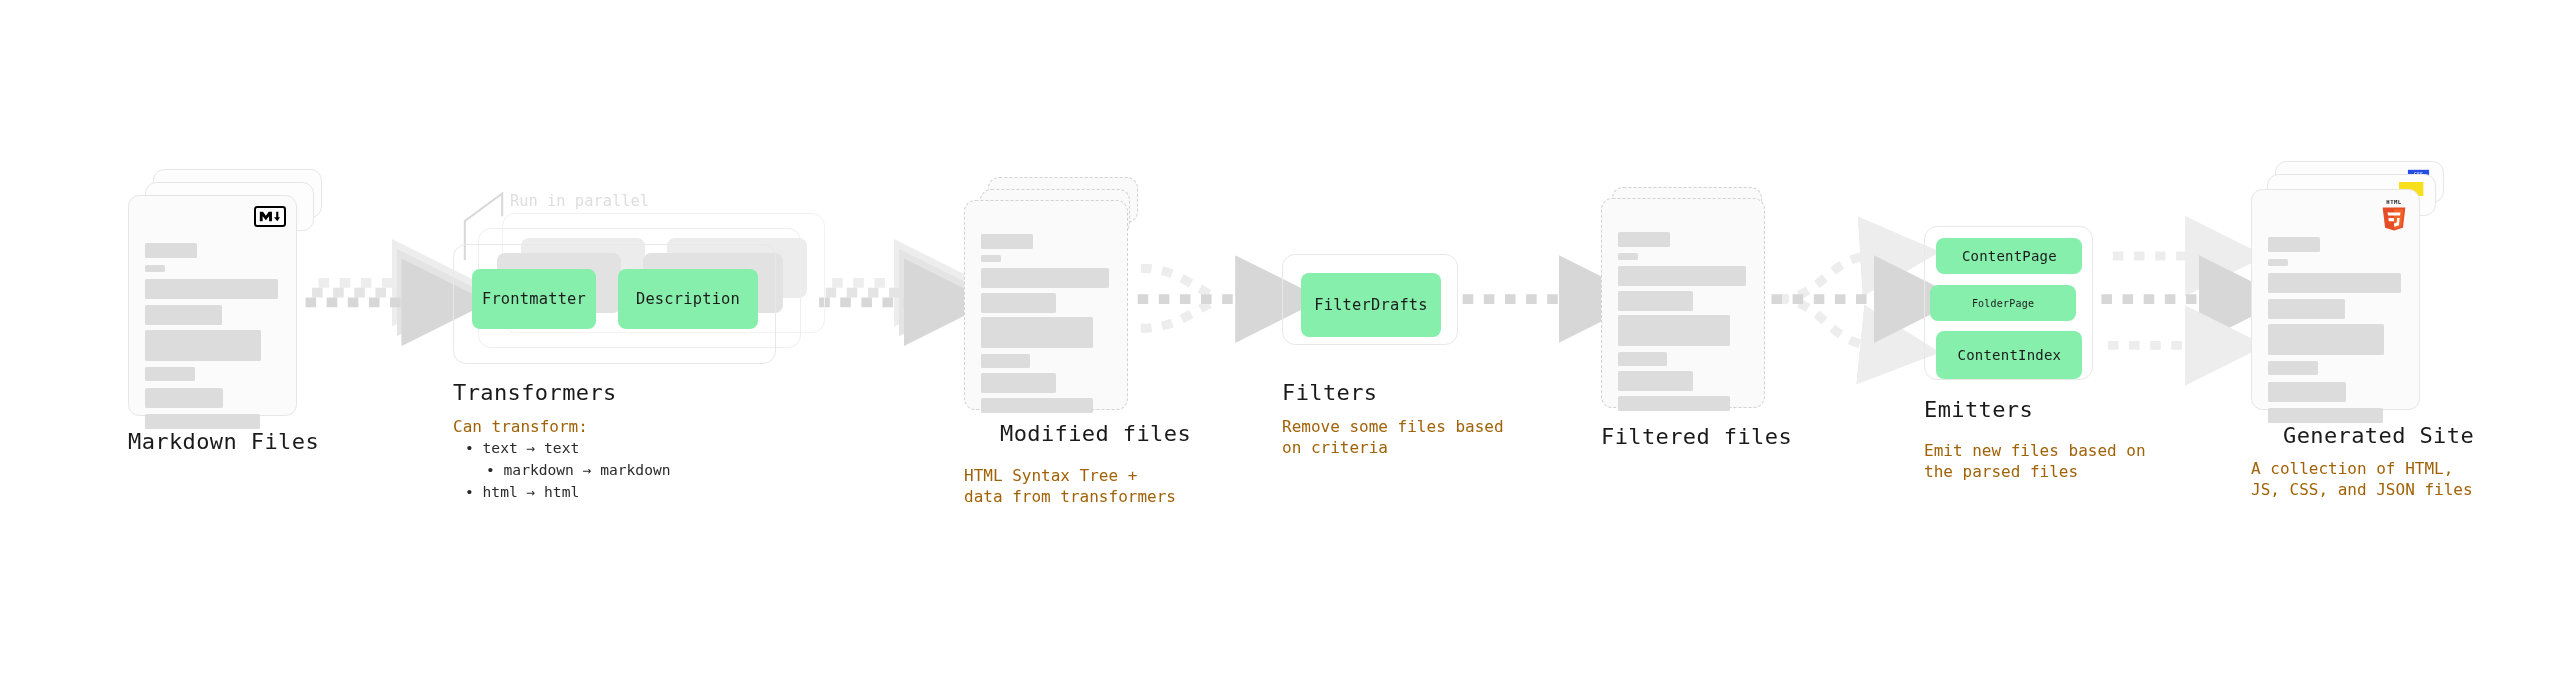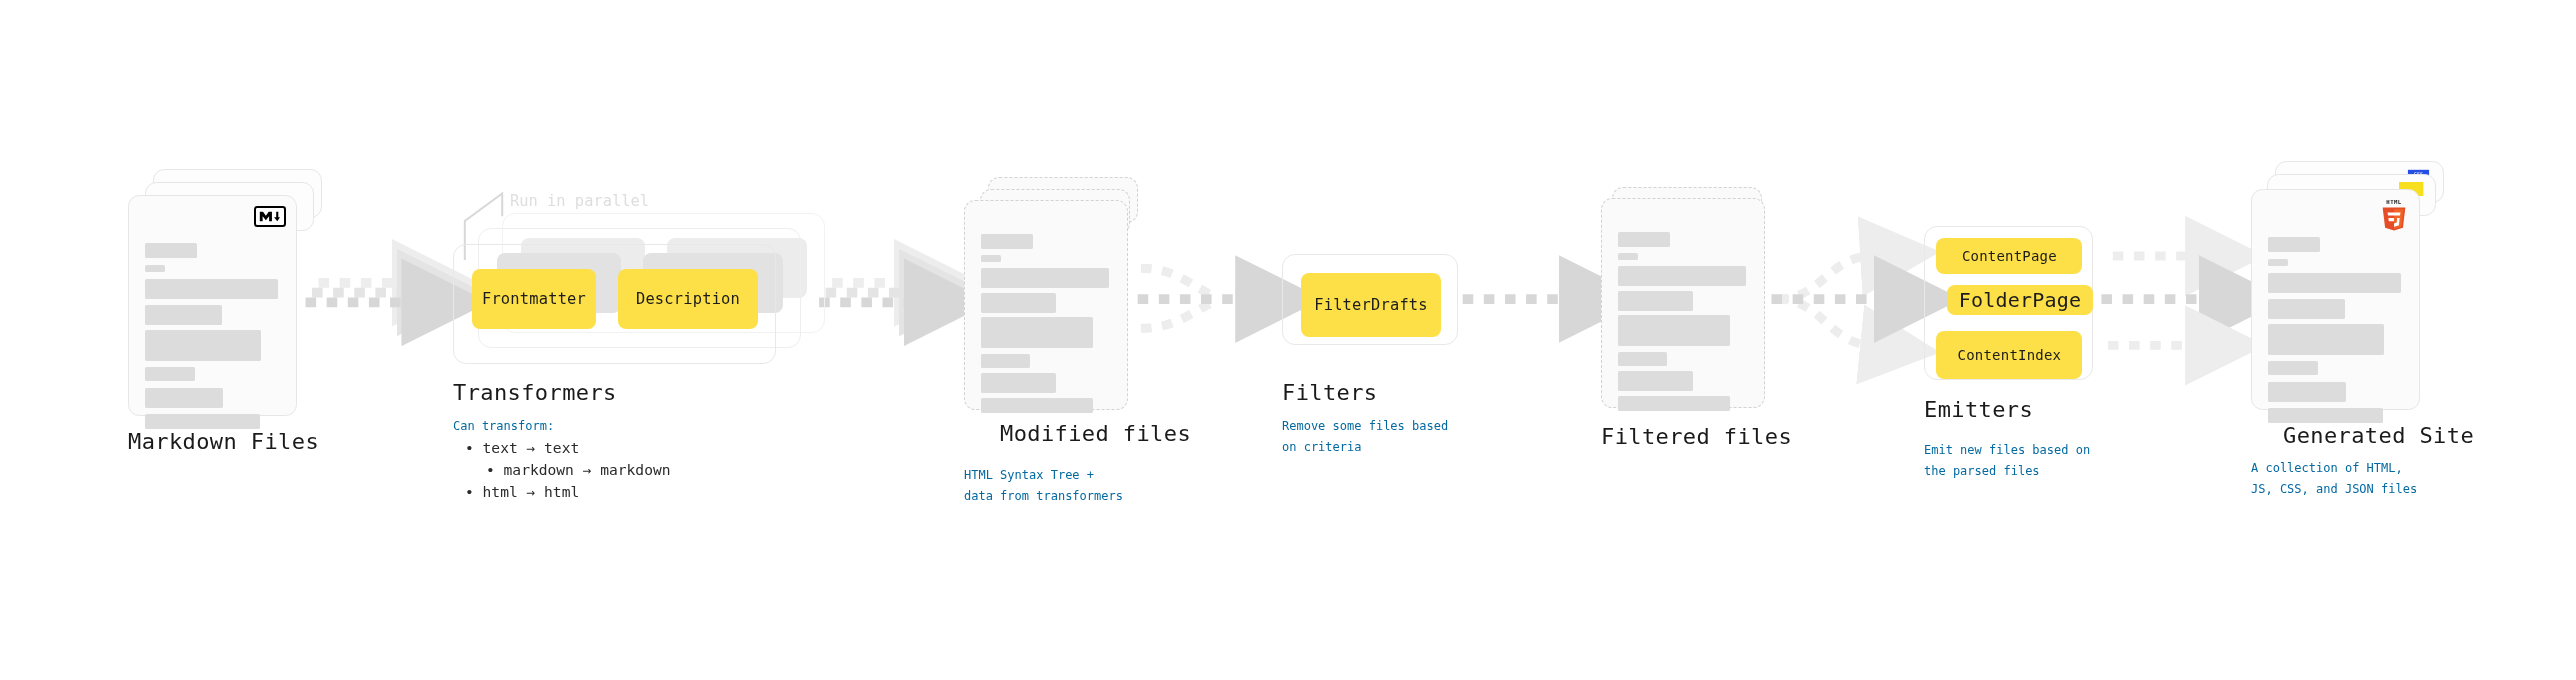--- a/index.html
+++ b/index.html
@@ -61,21 +61,21 @@
   
   .group-box {
     position: absolute;
     border: 1.6px solid #e8e8e8;
     border-radius: 13px;
     background: rgba(255,255,255,0.0);
     box-sizing: border-box;
   }
   .chip {
     position: absolute;
-    background: #fde047;
+    background: #86efac;
     border-radius: 8.1px;
     display: flex;
     align-items: center;
     justify-content: center;
     color: #1c1c1c;
     font-size: 15.4px;
     letter-spacing: 0.2px;
     box-sizing: border-box;
     white-space: nowrap;
   }
@@ -85,23 +85,23 @@
   
   .title {
     position: absolute;
     font-size: 22px;
     color: #1a1a1a;
     letter-spacing: 0.4px;
     white-space: nowrap;
   }
   .subtitle {
     position: absolute;
-    font-size: 12px;
+    font-size: 16px;
     line-height: 21px;
-    color: #0369a1;
+    color: #a16207;
     white-space: pre;
   }
   .note-parallel {
     position: absolute;
     font-size: 15.4px;
     color: #dedede;
     white-space: nowrap;
   }
   .bullets {
     position: absolute;
@@ -281,21 +281,21 @@
       <div class="skel" style="left:16.3px; top:153px; width:49px; height:14px;"></div>
       <div class="skel" style="left:16.3px; top:172px; width:75px; height:19.5px;"></div>
       <div class="skel" style="left:16.3px; top:197px; width:112px; height:15.4px;"></div>
     </div>
     <div class="title" style="left:1601px; top:424px;">Filtered files</div>
   </div>
 
   <div>
     <div class="group-box" style="left:1924px; top:226px; width:169px; height:154px;">
       <div class="chip" style="left:11.4px; top:11.4px; width:146px; height:36px; font-size:14px;">ContentPage</div>
-      <div class="chip" style="left:22px; top:58px; width:146px; height:30px; font-size:20px;">FolderPage</div>
+      <div class="chip" style="left:5px; top:58px; width:146px; height:36px; font-size:10px;">FolderPage</div>
       <div class="chip" style="left:11.4px; top:104px; width:146px; height:48px; font-size:14px;">ContentIndex</div>
     </div>
     <div class="title" style="left:1924px; top:397px;">Emitters</div>
     <div class="subtitle" style="left:1924px; top:440px;">Emit new files based on
 the parsed files</div>
   </div>
 
   <div class="doc-stack">
 
     <div class="doc-card back" style="left:2275px; top:161px; width:169px; height:42px;">

